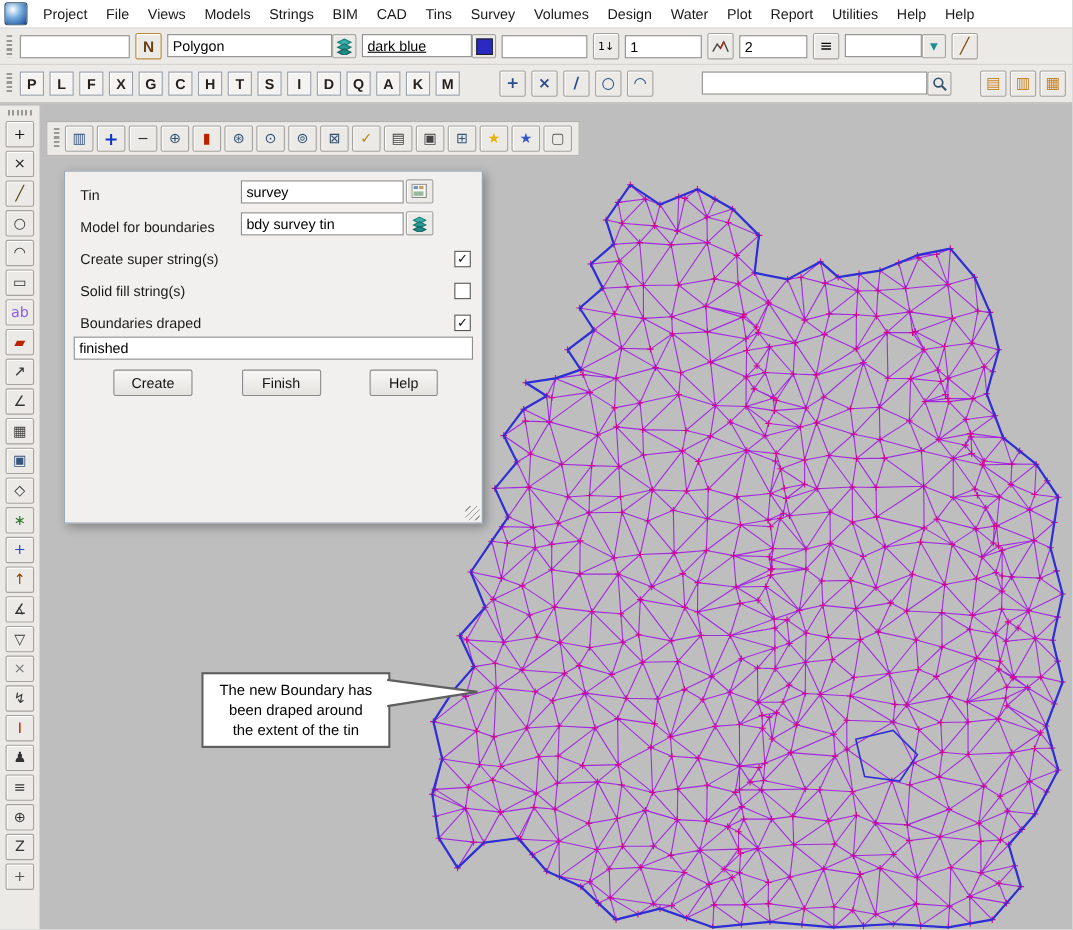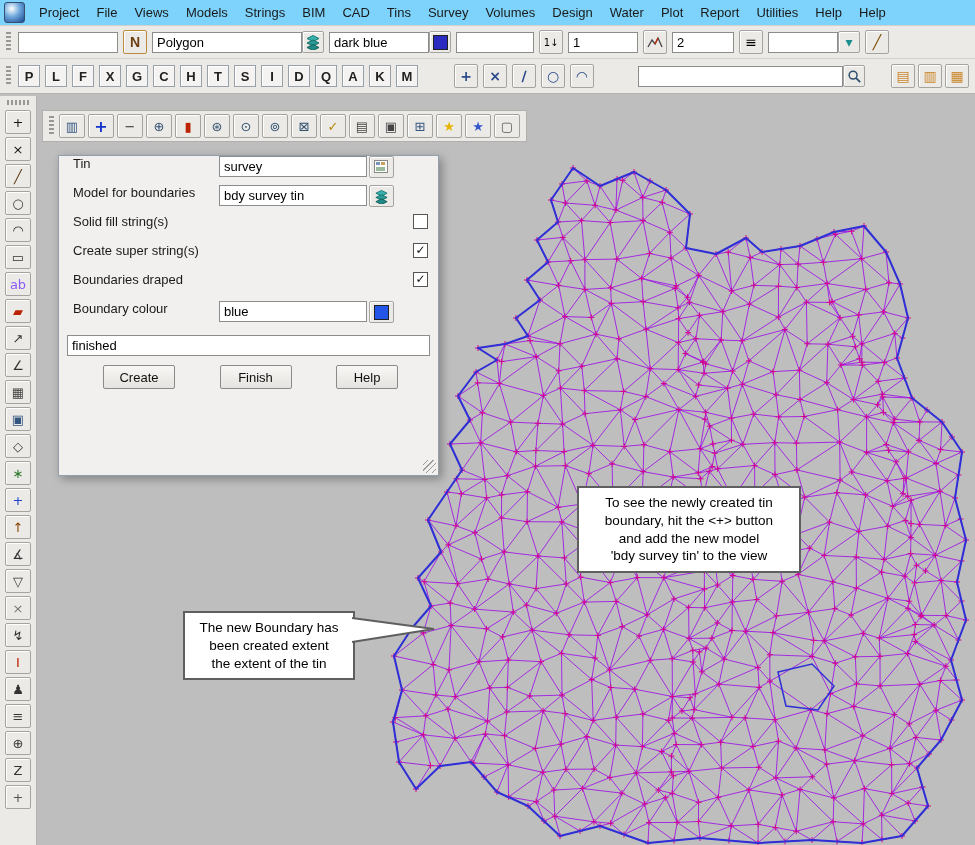--- a/index.html
+++ b/index.html
@@ -1,29 +1,29 @@
 <!DOCTYPE html>
 <html><head>
 <meta charset="utf-8">
 <style>
   html,body{margin:0;padding:0}
   .root{position:relative;width:975px;height:845px;font-family:"Liberation Sans",sans-serif;font-size:13px;color:#1a1a1a;background:#bebebe;overflow:hidden}
   
-  .menubar{position:absolute;left:0;top:0;width:100%;height:26px;background:#7dd3fc;border-bottom:1px solid #d2d0cc;display:flex;align-items:center;padding-left:4px;box-sizing:border-box;gap:1px;z-index:6}
+  .menubar{position:absolute;left:0;top:0;width:100%;height:26px;background:#ffffff;border-bottom:1px solid #d2d0cc;display:flex;align-items:center;padding-left:4px;box-sizing:border-box;gap:1px;z-index:6}
   .app-icon{width:19px;height:19px;border-radius:3px;background:radial-gradient(circle at 35% 30%,#ffffff,#6fa8dc 45%,#1f4e96 95%);border:1px solid #34506e;margin-right:5px;flex:none}
   .menu-item{padding:3px 8px;cursor:default}
   
   .toolbar{position:absolute;left:0;width:100%;background:#eceae7;display:flex;align-items:center;gap:5px;box-sizing:border-box;padding:0 6px;z-index:6}
   .row2{top:26px;height:33px;border-bottom:1px solid #d2d0cc}
   .row3{top:59px;height:35px;border-bottom:1px solid #b5b3af}
   .grip{width:5px;height:20px;background:repeating-linear-gradient(180deg,#9a9894 0 2px,rgba(0,0,0,0) 2px 4px);margin-right:2px;flex:none}
   .hgrip{height:5px;width:22px;background:repeating-linear-gradient(90deg,#9a9894 0 2px,rgba(0,0,0,0) 2px 4px);margin:4px auto 2px auto;flex:none}
   .tb-input{height:21px;border:1px solid #8c8c8c;background:#fff;font:13px "Liberation Sans",sans-serif;padding:0 4px;box-sizing:border-box}
   .icon-btn{height:24px;min-width:24px;background:#eceae6;border:1px solid #a5a39f;border-radius:2px;display:flex;align-items:center;justify-content:center;font-size:14px;padding:0;box-shadow:inset 1px 1px 0 #fff;cursor:default;font-family:"DejaVu Sans",sans-serif;box-sizing:border-box}
-  .combo{display:flex;align-items:center;gap:0}
+  .combo{display:flex;gap:0}
   .combo .icon-btn{height:22px;min-width:22px}
   .fs10{font-size:10px}
   .n-btn{border:1px solid #bb8a3c;color:#6b3e12;font-weight:bold;font-family:"Liberation Sans",sans-serif}
   .teal{color:#1b8f8f}
   .orange{color:#c8862a}
   .letter-btn{width:22px;height:22px;background:#f4f3f1;border:1px solid #98a0aa;font:bold 13px "Liberation Sans",sans-serif;color:#23201e;display:flex;align-items:center;justify-content:center;box-shadow:inset 1px 1px 0 #fff;padding:0}
   .snap-btn{color:#2a4a8a;font-weight:bold}
   .swatch{width:13px;height:13px;border:1px solid #202020;display:block}
   .sw-darkblue{background:#2a2ac0}
   .sw-blue{background:#2255e8}
@@ -36,21 +36,21 @@
   .view-toolbar{position:absolute;left:42px;top:110px;height:32px;background:#eceae7;border:1px solid #b2b0ac;display:flex;align-items:center;gap:3px;padding:0 6px;z-index:4;box-sizing:border-box}
   
   .callout{position:absolute;background:#fff;border:2px solid #5f5f5f;text-align:center;white-space:pre-line;padding:6px 8px;line-height:1.32;font-size:13.5px;color:#000;z-index:5;box-sizing:border-box}
   .tailsvg{position:absolute;z-index:5}
   
   .dialog{position:absolute;left:58px;top:155px;width:381px;height:321px;background:#f1f0ee;border:1px solid #93a0ac;box-shadow:3px 3px 9px rgba(0,0,0,.32);z-index:10;box-sizing:border-box}
   .titlebar{height:33px;display:flex;align-items:center;padding:0 4px 0 10px;gap:8px}
   .dlg-title{color:#8a8a8a;flex:1}
   .winbtn{width:34px;height:24px;display:flex;align-items:center;justify-content:center;color:#3d3d3d;font-size:13px;font-family:"DejaVu Sans",sans-serif}
   .maxbox{width:9px;height:9px;border:1px solid #c6c6c6;display:block}
-  .drow{display:flex;align-items:flex-start;height:29px;padding-left:14px}
+  .drow{display:flex;align-items:flex-end;height:29px;padding-left:14px}
   .drow label{width:146px;flex:none}
   .dinput{width:148px;height:21px;border:1px solid #8c8c8c;background:#fff;font:13px "Liberation Sans",sans-serif;padding:0 4px;box-sizing:border-box}
   .small-btn{width:25px;height:22px;margin-left:2px;background:#eceae6;border:1px solid #a5a39f;border-radius:2px;display:flex;align-items:center;justify-content:center;box-shadow:inset 1px 1px 0 #fff;padding:0;box-sizing:border-box}
   .checkbox{margin-left:auto;margin-right:10px;width:13px;height:13px;border:1px solid #555;background:#fff;display:flex;align-items:center;justify-content:center;font-size:12px;font-family:"DejaVu Sans",sans-serif;color:#111}
   .checkbox.checked::after{content:"✓";margin-top:-1px;font-weight:bold}
   .statusrow{padding:5px 8px 0 8px}
   .status-input{width:100%;height:21px}
   .btnrow{display:flex;justify-content:space-between;padding:9px 40px 0 44px}
   .dbtn{width:72px;height:24px;background:linear-gradient(#f8f7f5,#e5e3df);border:1px solid #8a8a8a;border-radius:2px;font:13px "Liberation Sans",sans-serif;color:#111}
   .resize-grip{position:absolute;right:2px;bottom:2px;width:13px;height:13px;background:repeating-linear-gradient(135deg,rgba(0,0,0,0) 0 3px,#9a9a9a 3px 4px)}
@@ -97,21 +97,21 @@
       <input class="tb-input" style="width: 150px;" value="Polygon">
       <button class="icon-btn">
         <svg width="16" height="16" viewBox="0 0 16 16">
             <path d="M8 1.5 L14 4.5 8 7.5 2 4.5 Z" fill="#39b0ab" stroke="#177a76"></path>
             <path d="M8 6 L14 9 8 12 2 9 Z" fill="#2a9a95" stroke="#156f6b"></path>
             <path d="M8 10.5 L14 13.5 8 16.5 2 13.5 Z" fill="#1f8a85" stroke="#115f5b"></path>
           </svg>
       </button>
     </span>
     <span class="combo">
-      <input class="tb-input" style="width: 100px;" value="dark blue">
+      <input class="tb-input" style="width: 100px; text-decoration: underline;" value="dark blue">
       <button class="icon-btn">
           <span class="swatch sw-darkblue"></span>
         </button>
     </span>
     <input class="tb-input" style="width: 78px;" value="">
     <button class="icon-btn fs10">1↓</button>
     <input class="tb-input" style="width: 70px;" value="1">
     <button class="icon-btn">
       <svg width="16" height="14" viewBox="0 0 16 14">
           <polyline points="1,12 5,5 8,9 11,3 15,12" fill="none" stroke="#444" stroke-width="1.3"></polyline>
@@ -210,26 +210,22 @@
     <button class="ltb" style="color: rgb(47, 79, 111);">⊠</button>
     <button class="ltb" style="color: rgb(184, 134, 11);">✓</button>
     <button class="ltb" style="color: rgb(68, 68, 68);">▤</button>
     <button class="ltb" style="color: rgb(68, 68, 68);">▣</button>
     <button class="ltb" style="color: rgb(51, 85, 127);">⊞</button>
     <button class="ltb" style="color: rgb(230, 180, 0);">★</button>
     <button class="ltb" style="color: rgb(51, 85, 204);">★</button>
     <button class="ltb" style="color: rgb(85, 85, 85);">▢</button>
   </div>
 
-  <div class="callout" style="left:577px;top:486px;width:224px">To see the newly created tin
-boundary, hit the &lt;+&gt; button
-and add the new model
-'bdy survey tin' to the view</div>
   <div class="callout" style="left:183px;top:611px;width:172px">The new Boundary has
-been created extent
+been draped around
 the extent of the tin</div>
   <svg class="tailsvg" style="left:348px;top:606px" width="92" height="46">
     <path d="M4,12 L86,23 L4,36" fill="#ffffff" stroke="#5f5f5f" stroke-width="2"></path>
   </svg>
 
   <div class="dialog">
 
     <div class="drow">
       <label>Tin</label>
       <input class="dinput" value="survey" style="">
@@ -249,41 +245,34 @@
       <button class="small-btn">
         <svg width="15" height="15" viewBox="0 0 16 16">
             <path d="M8 1.5 L14 4.5 8 7.5 2 4.5 Z" fill="#39b0ab" stroke="#177a76"></path>
             <path d="M8 6 L14 9 8 12 2 9 Z" fill="#2a9a95" stroke="#156f6b"></path>
             <path d="M8 10.5 L14 13.5 8 16.5 2 13.5 Z" fill="#1f8a85" stroke="#115f5b"></path>
           </svg>
       </button>
     </div>
 
     <div class="drow">
+      <label>Create super string(s)</label>
+      <span class="checkbox checked"></span>
+    </div>
+
+    <div class="drow">
       <label>Solid fill string(s)</label>
       <span class="checkbox"></span>
     </div>
 
     <div class="drow">
-      <label>Create super string(s)</label>
-      <span class="checkbox checked"></span>
-    </div>
-
-    <div class="drow">
       <label>Boundaries draped</label>
       <span class="checkbox checked"></span>
     </div>
 
-    <div class="drow">
-      <label>Boundary colour</label>
-      <input class="dinput" value="blue" style="">
-      <button class="small-btn">
-          <span class="swatch sw-blue"></span>
-        </button>
-    </div>
 
 
     <div class="statusrow">
       <input class="dinput status-input" value="finished" style="">
     </div>
 
     <div class="btnrow">
       <button class="dbtn">Create</button>
       <button class="dbtn">Finish</button>
       <button class="dbtn" style="width:62px">Help</button>

